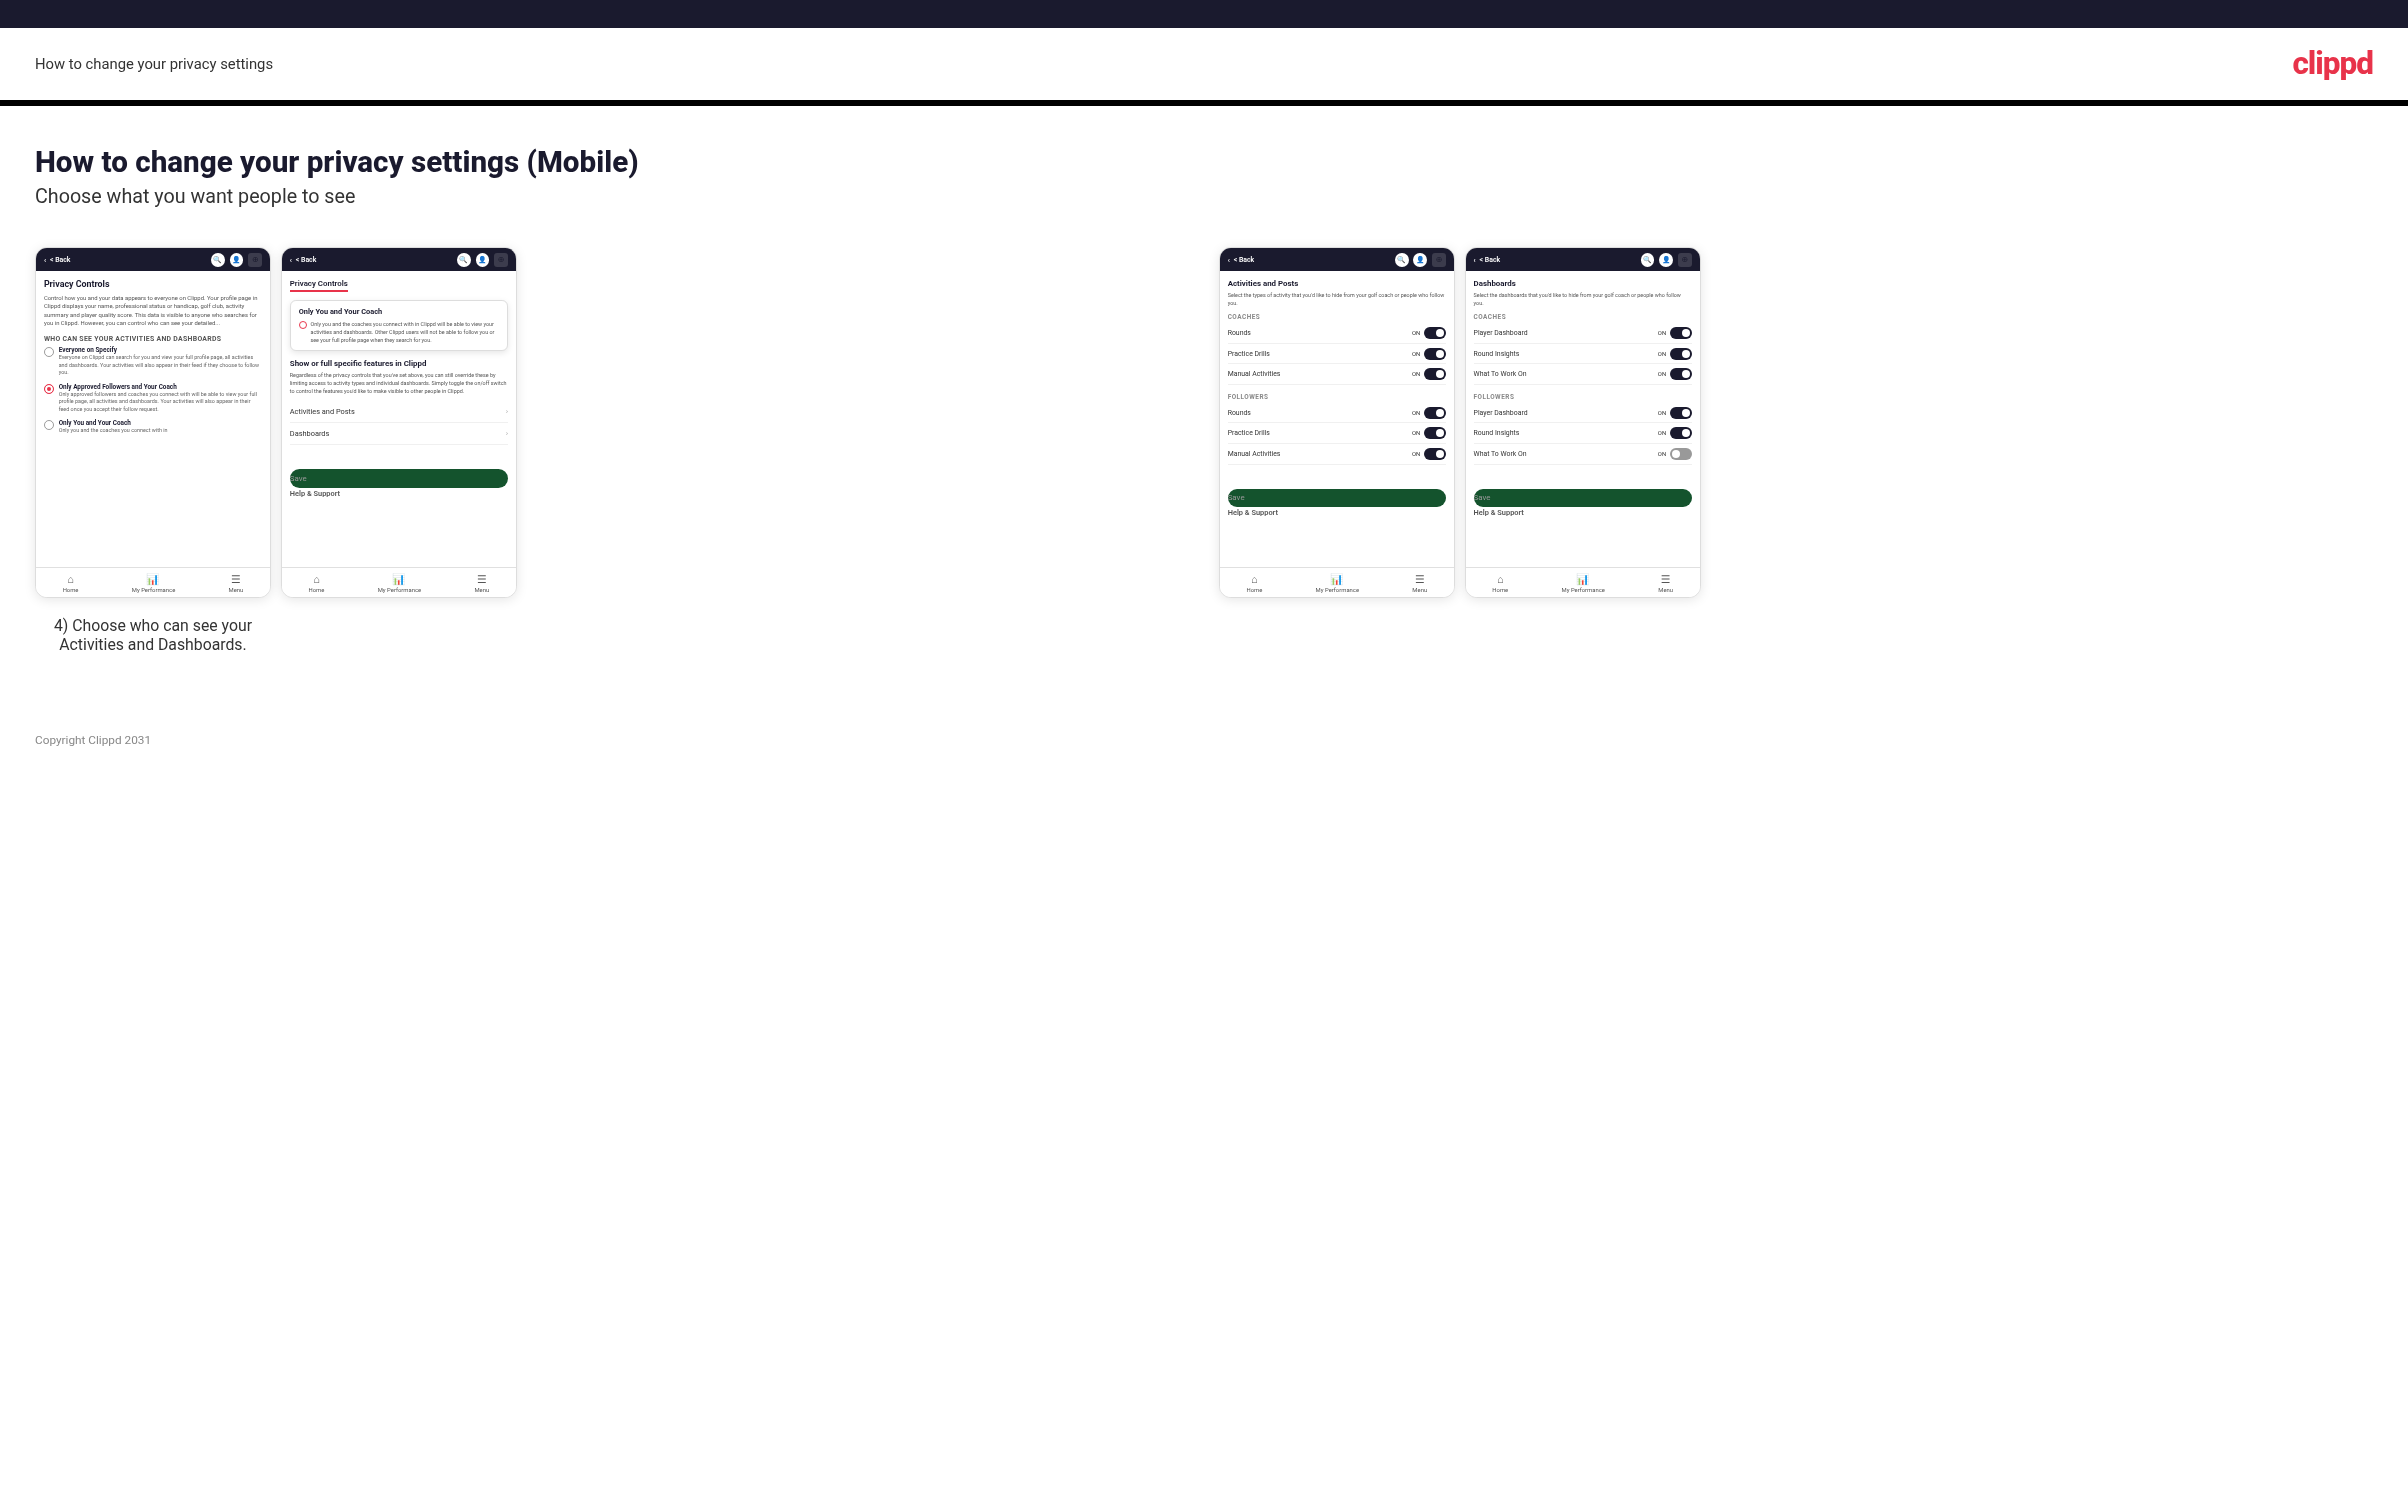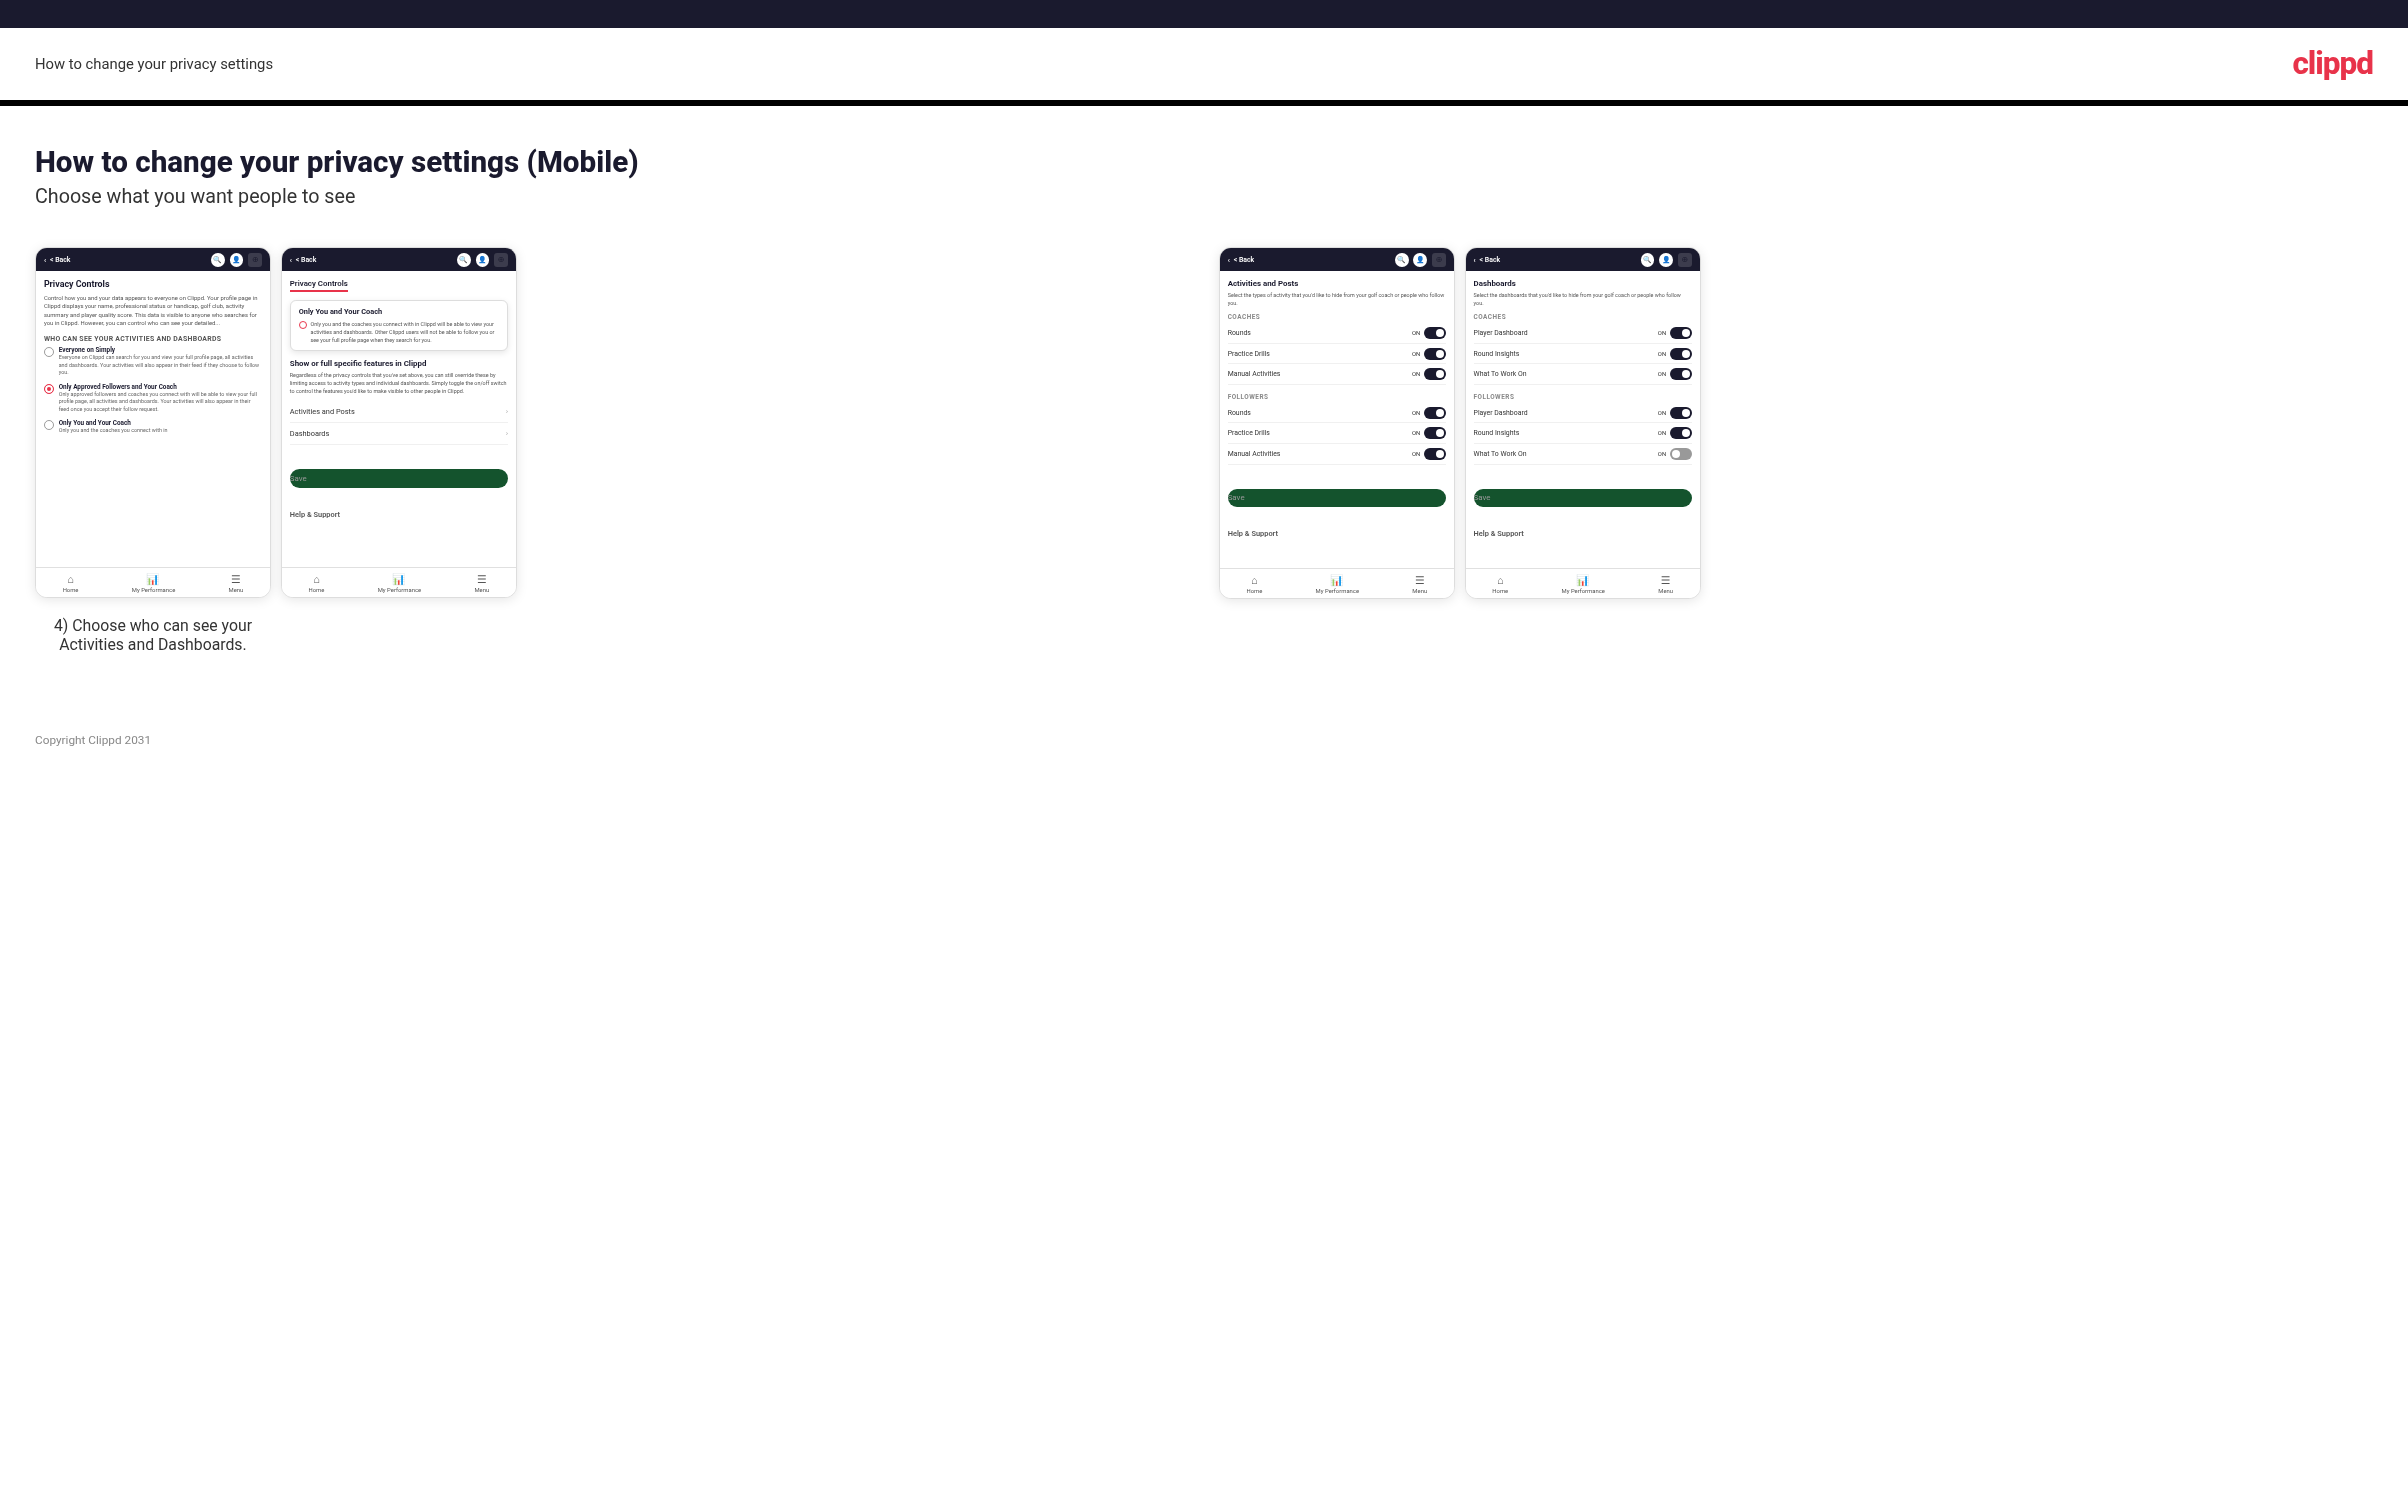--- a/index.html
+++ b/index.html
@@ -317,21 +317,21 @@
     }
     .bottom-nav-item .nav-icon {
       font-size: 10.8px;
     }
 
     
     .help-support {
       font-size: 7.4px;
       font-weight: 600;
       color: #555;
-      padding: 22px 0;
+      padding: 1px 0;
     }
 
     
     .caption {
       text-align: center;
       font-size: 15.8px;
       color: #333;
       margin-top: 17.7px;
       max-width: 236px;
     }
@@ -421,21 +421,21 @@
             </div>
 
             <div class="phone-body">
               <div class="phone-section-title">Privacy Controls</div>
               <div class="phone-section-desc">Control how you and your data appears to everyone on Clippd. Your profile page in Clippd displays your name, professional status or handicap, golf club, activity summary and player quality score. This data is visible to anyone who searches for you in Clippd. However, you can control who can see your detailed...</div>
               <div class="phone-subsection-title">Who Can See Your Activities and Dashboards</div>
 
               <div class="radio-option">
                 <div class="radio-circle"></div>
                 <div>
-                  <div class="radio-label">Everyone on Simply</div>
+                  <div class="radio-label">Everyone on Specify</div>
                   <div class="radio-desc">Everyone on Clippd can search for you and view your full profile page, all activities and dashboards. Your activities will also appear in their feed if they choose to follow you.</div>
                 </div>
               </div>
 
               <div class="radio-option">
                 <div class="radio-circle selected"></div>
                 <div>
                   <div class="radio-label">Only Approved Followers and Your Coach</div>
                   <div class="radio-desc">Only approved followers and coaches you connect with will be able to view your full profile page, all activities and dashboards. Your activities will also appear in their feed once you accept their follow request.</div>
                 </div>

